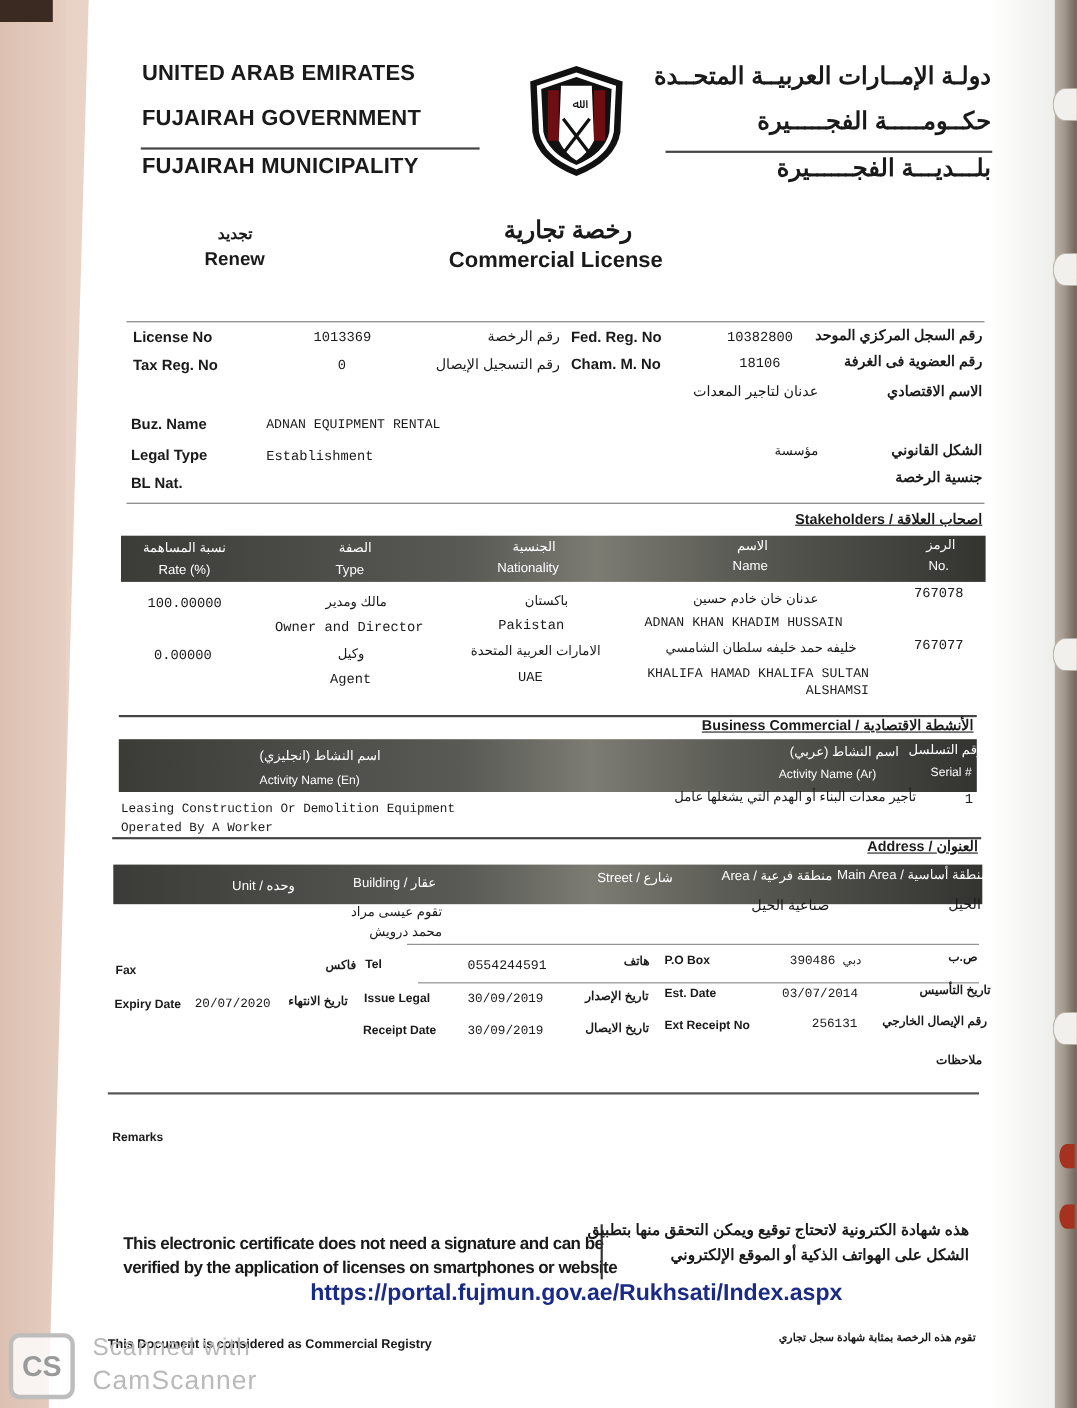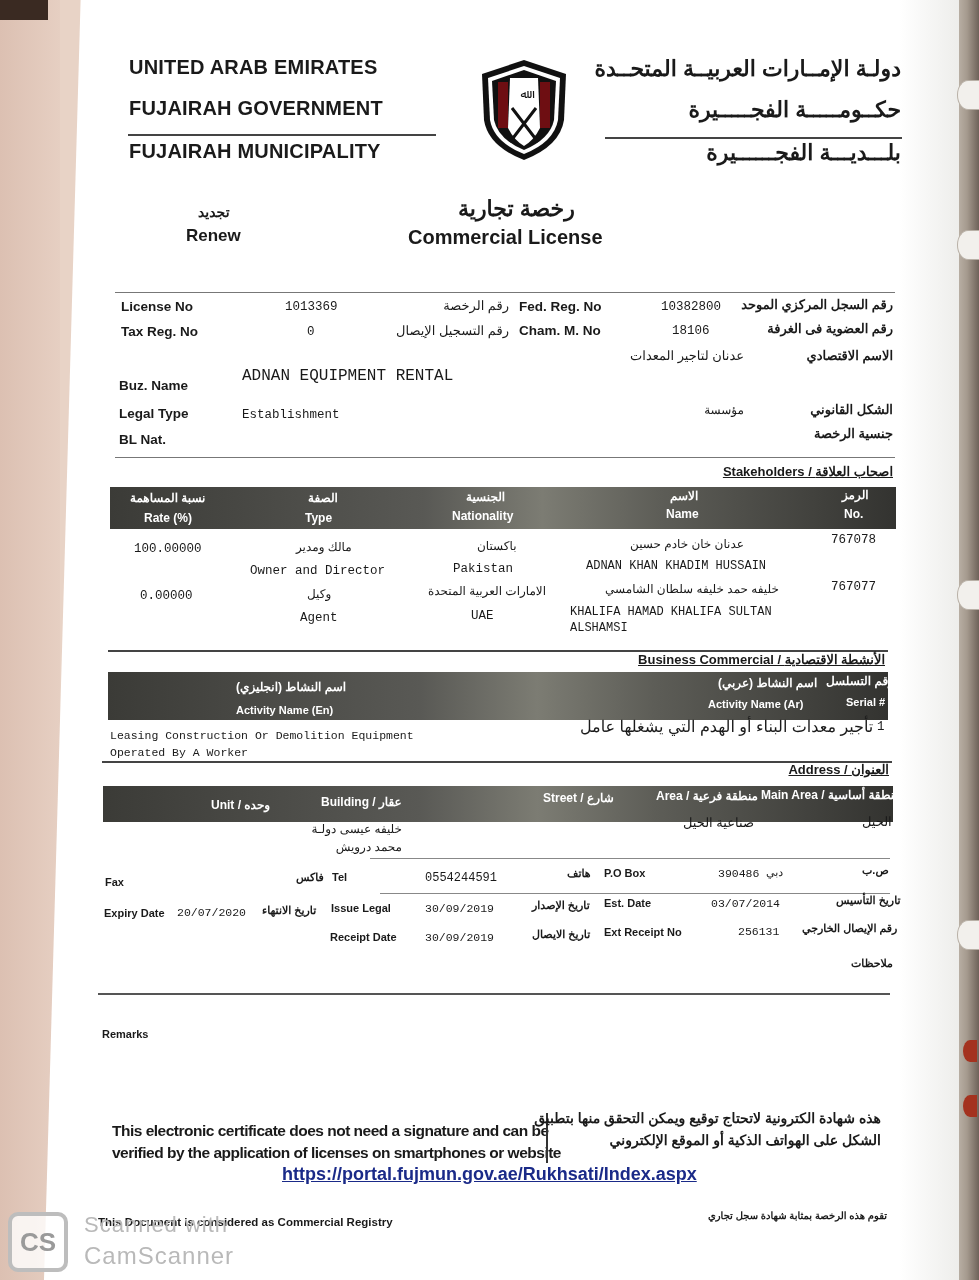--- a/index.html
+++ b/index.html
@@ -39,23 +39,23 @@
   .hdr-ar { font-size: 22px; font-weight: bold; direction: rtl; }
   .line { position: absolute; height: 1.5px; background: #444; }
   .lbl { font-size: 13.5px; font-weight: bold; }
   .val { font-size: 12.5px; font-family: "Liberation Mono", monospace; }
   .ar { direction: rtl; font-size: 13px; }
   .ar-b { direction: rtl; font-size: 13px; font-weight: bold; }
   .band {
     position: absolute; background: linear-gradient(90deg, #3b3b37 0%, #595955 40%, #7c7c73 55%, #5d5d57 70%, #333330 100%);
     color: #fff;
   }
-  .band span { position: absolute; font-size: 12px; font-weight: bold; color: #fff; white-space: nowrap; }
+  .band span { position: absolute; font-size: 12px; font-weight: normal; color: #fff; white-space: nowrap; }
   .section-title { font-size: 13px; font-weight: bold; text-decoration: underline; white-space: nowrap; }
-  .link { color: #1a2a88; text-decoration: underline; font-weight: bold; font-size: 18px; font-family: "Liberation Sans Narrow", "Liberation Sans", sans-serif; }
+  .link { color: #1a2a88; font-weight: bold; font-size: 21px; font-family: "Liberation Sans Narrow", "Liberation Sans", sans-serif; }
   .cs-logo {
     position: absolute; left: 8px; top: 1212px; width: 60px; height: 60px;
     border: 4px solid #bdbdbd; border-radius: 10px; background: rgba(255,255,255,0.8);
     color: #9a9a9a; font-size: 26px; font-weight: bold; text-align: center; line-height: 52px;
   }
   .cs-text { position: absolute; color: #b9b9b9; font-size: 24px; letter-spacing: 1px; }
   .emblem { position: absolute; left: 480px; top: 58px; width: 88px; height: 104px; }
 </style>
 </head>
 <body>
@@ -112,21 +112,21 @@
 <div class="abs val" style="left:307px; top:325px">0</div>
 <div class="abs ar" style="right:470px; top:323px">رقم التسجيل الإيصال</div>
 <div class="abs lbl" style="left:519px; top:323px">Cham. M. No</div>
 <div class="abs val" style="left:672px; top:324px">18106</div>
 <div class="abs ar-b" style="right:86px; top:321px">رقم العضوية فى الغرفة</div>
 
 <div class="abs ar" style="right:235px; top:348px">عدنان لتاجير المعدات</div>
 <div class="abs ar-b" style="right:86px; top:348px">الاسم الاقتصادي</div>
 
 <div class="abs lbl" style="left:119px; top:378px">Buz. Name</div>
-<div class="abs val" style="left:242px; top:367px; font-size:16px">ADNAN EQUIPMENT RENTAL</div>
+<div class="abs val" style="left:242px; top:379px; font-size:12px">ADNAN EQUIPMENT RENTAL</div>
 
 <div class="abs lbl" style="left:119px; top:406px">Legal Type</div>
 <div class="abs val" style="left:242px; top:408px">Establishment</div>
 <div class="abs ar" style="right:235px; top:403px; font-size:12px">مؤسسة</div>
 <div class="abs ar-b" style="right:86px; top:402px">الشكل القانوني</div>
 
 <div class="abs lbl" style="left:119px; top:432px">BL Nat.</div>
 <div class="abs ar-b" style="right:86px; top:426px">جنسية الرخصة</div>
 
 <div class="line" style="left:115px; top:457px; width:780px; height:1px; background:#777"></div>
@@ -157,51 +157,51 @@
 </div>
 
 <div>
   <div class="abs val" style="left:140px; top:589px">0.00000</div>
   <div class="abs ar" style="left:307px; top:587px; font-size:12px">وكيل</div>
   <div class="abs ar" style="left:428px; top:584px; font-size:12px">الامارات العربية المتحدة</div>
   <div class="abs ar" style="left:605px; top:582px; font-size:12px">خليفه حمد خليفه سلطان الشامسي</div>
   <div class="abs val" style="left:831px; top:580px">767077</div>
   <div class="abs val" style="left:300px; top:611px">Agent</div>
   <div class="abs val" style="left:471px; top:609px">UAE</div>
-  <div class="abs val" style="left:570px; top:604px; width:220px; text-align:left; font-size:12px; line-height:16px">KHALIFA HAMAD KHALIFA SULTAN ALSHAMSI</div>
+  <div class="abs val" style="left:570px; top:604px; width:220px; text-align:right; font-size:12px; line-height:16px">KHALIFA HAMAD KHALIFA SULTAN ALSHAMSI</div>
 </div>
 
 <div class="line" style="left:108px; top:650px; width:780px;"></div>
 
 <div class="abs section-title" style="right:94px; top:652px">Business Commercial / الأنشطة الاقتصادية</div>
 <div class="band" style="left:108px; top:672px; width:780px; height:48px;">
   <span style="left:128px; top:8px; direction:rtl">اسم النشاط (انجليزي)</span>
   <span style="left:128px; top:32px; font-size:11px">Activity Name (En)</span>
   <span style="left:610px; top:4px; direction:rtl">اسم النشاط (عربي)</span>
   <span style="left:600px; top:26px; font-size:11px">Activity Name (Ar)</span>
   <span style="left:718px; top:2px; direction:rtl">رقم التسلسل</span>
   <span style="left:738px; top:24px; font-size:11px">Serial #</span>
 </div>
 <div>
   <div class="abs val" style="left:110px; top:727px; width:330px; font-size:11.5px; line-height:17px">Leasing Construction Or Demolition Equipment Operated By A Worker</div>
-  <div class="abs ar" style="left:580px; top:717px; font-size:16px">تأجير معدات البناء أو الهدم التي يشغلها عامل</div>
+  <div class="abs ar" style="left:613px; top:717px; font-size:12px">تأجير معدات البناء أو الهدم التي يشغلها عامل</div>
   <div class="abs val" style="left:877px; top:720px">1</div>
 </div>
 <div class="line" style="left:102px; top:761px; width:790px;"></div>
 
 <div class="abs section-title" style="right:90px; top:762px">Address / العنوان</div>
 <div class="band" style="left:103px; top:786px; width:790px; height:36px;">
   <span style="left:108px; top:12px">Unit / وحده</span>
   <span style="left:218px; top:9px">Building / عقار</span>
   <span style="left:440px; top:5px">Street / شارع</span>
   <span style="left:553px; top:3px">Area / منطقة فرعية</span>
   <span style="left:658px; top:2px">Main Area / منطقة أساسية</span>
 </div>
 <div>
-  <div class="abs ar" style="left:290px; top:820px; width:112px; text-align:right; font-size:12px; line-height:18px">خليفه عيسى دولـة محمد درويش</div>
+  <div class="abs ar" style="left:290px; top:820px; width:112px; text-align:right; font-size:12px; line-height:18px">تقوم عيسى مراد محمد درويش</div>
   <div class="abs ar" style="left:683px; top:815px">صناعية الحيل</div>
   <div class="abs ar" style="left:862px; top:814px">الحيل</div>
 </div>
 <div class="line" style="left:370px; top:858px; width:520px; height:1px; background:#888"></div>
 
 <div class="abs lbl" style="left:105px; top:876px; font-size:11px">Fax</div>
 <div class="abs ar-b" style="left:296px; top:871px; font-size:11px">فاكس</div>
 <div class="abs lbl" style="left:332px; top:871px; font-size:11px">Tel</div>
 <div class="abs val" style="left:425px; top:871px; font-size:12px">0554244591</div>
 <div class="abs ar-b" style="left:567px; top:867px; font-size:11px">هاتف</div>

